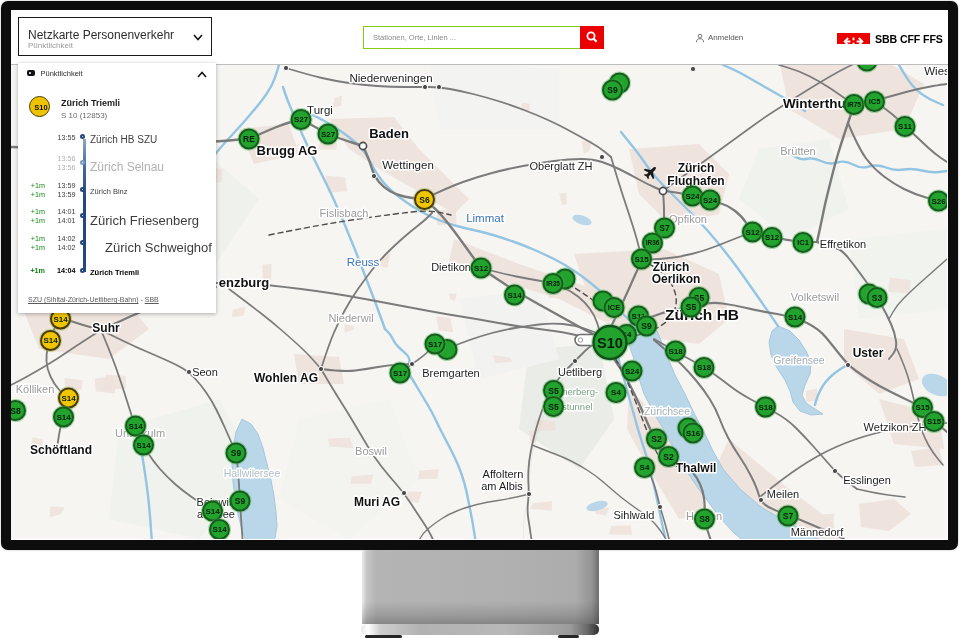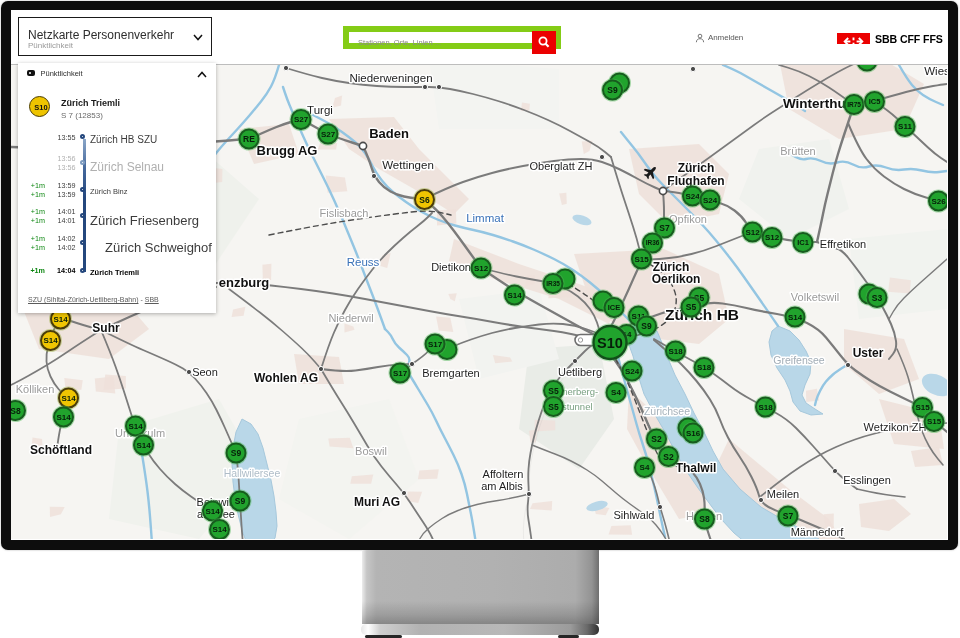--- a/index.html
+++ b/index.html
@@ -1,19 +1,19 @@
 <!DOCTYPE html>
 <html><head><meta charset="utf-8"><title>p</title><style>
 *{margin:0;padding:0;box-sizing:border-box}
 body{width:960px;height:638px;background:#fff;font-family:"Liberation Sans",sans-serif;overflow:hidden;position:relative}
 .bezel{position:absolute;left:1px;top:1px;width:957px;height:549px;background:#0d0d0d;border-radius:7px;box-shadow:0 0 2px rgba(0,0,0,.35)}
 .screen{position:absolute;left:11px;top:10px;width:937px;height:530px;background:#fff;overflow:hidden}
 .maparea{position:absolute;left:0;top:55px;width:937px;height:475px}
 .header{position:absolute;left:0;top:0;width:937px;height:55px;background:#fff;border-bottom:1px solid #bdbdbd}
-.search{position:absolute;left:332px;top:16px;width:218px;height:23px;border:6px solid #84cc16;background:#fff}
+.search{position:absolute;left:352px;top:16px;width:241px;height:23px;border:1px solid #84cc16;background:#fff}
 .search .ph{position:absolute;left:9px;top:6px;font-size:7.5px;color:#8a8a8a}
 .sbtn{position:absolute;right:-1px;top:-1px;width:24px;height:23px;background:#eb0000}
 .hitem{position:absolute;top:0;height:55px;display:flex;align-items:center;font-size:8px;color:#585858;letter-spacing:-0.1px}
 .dropdown{position:absolute;left:7px;top:7px;width:194px;height:39px;border:1px solid #1a1a1a;background:#fff;z-index:5}
 .panel{position:absolute;left:7px;top:53px;width:198px;height:250px;background:#fff;box-shadow:0 1px 4px rgba(0,0,0,.3);z-index:4}
 .tline{position:absolute;left:64.5px;top:75.5px;width:3px;height:133.5px;background:linear-gradient(180deg,#8aa6c8 0%,#45689c 22%,#24477d 45%,#24477d 100%)}
 </style></head>
 <body>
 <div class="bezel"></div>
 <div class="screen">
@@ -581,21 +581,21 @@
   <div class="panel">
     <div style="position:absolute;left:9px;top:6.5px;width:8px;height:6px;background:#111;border-radius:2px"></div>
     <div style="position:absolute;left:11px;top:8.5px;width:2px;height:2px;background:#fff;border-radius:50%"></div>
     <div style="position:absolute;left:22.5px;top:6px;font-size:7.5px;color:#2e2e2e">Pünktlichkeit</div>
     <svg width="10" height="7" viewBox="0 0 10 7" style="position:absolute;right:9px;top:8px">
         <path d="M1 6 L5 1.5 L9 6" fill="none" stroke="#111" stroke-width="1.5"></path>
       </svg>
     <div style="position:absolute;left:11px;top:32.5px;width:21px;height:21px;border-radius:50%;background:#eec400;border:1.6px solid #4a3c00"></div>
     <div style="position:absolute;left:11px;top:32.5px;width:24px;height:24px;line-height:24px;text-align:center;font-size:7.5px;font-weight:bold;color:#111">S10</div>
     <div style="position:absolute;left:43px;top:34.5px;font-size:9px;font-weight:bold;color:#1a1a1a">Zürich Triemli</div>
-    <div style="position:absolute;left:43px;top:48px;font-size:8px;color:#6a6a6a">S 7 (12853)</div>
+    <div style="position:absolute;left:43px;top:48px;font-size:8px;color:#6a6a6a">S 10 (12853)</div>
     <div class="tline"></div>
     <div style="position:absolute;right:140.5px;top:69.5px;font-size:7.2px;line-height:9px;color:#3c3c3c;text-align:left;font-weight:normal">13:55</div>
       <div style="position:absolute;left:61.6px;top:71.1px;width:5px;height:5px;border-radius:50%;background:#fff;border:2px solid #24477d;z-index:2"></div>
       <div style="position:absolute;left:72px;top:71.0px;font-size:10px;color:#3c3c3c;font-weight:normal;white-space:nowrap">Zürich HB SZU</div>
       <div style="position:absolute;right:140.5px;top:90.5px;font-size:7.2px;line-height:9px;color:#b0b0b0;text-align:right;font-weight:normal">13:56<br>13:56</div>
       <div style="position:absolute;left:61.6px;top:96.6px;width:5px;height:5px;border-radius:50%;background:#fff;border:2px solid #7f9cc0;z-index:2"></div>
       <div style="position:absolute;left:72px;top:96.5px;font-size:12px;color:#b0b0b0;font-weight:normal;white-space:nowrap">Zürich Selnau</div>
       <div style="position:absolute;right:171px;top:117.5px;font-size:7.2px;line-height:9px;color:#0e8712;text-align:right;font-weight:normal">+1m<br>+1m</div>
       <div style="position:absolute;right:140.5px;top:117.5px;font-size:7.2px;line-height:9px;color:#3c3c3c;text-align:right;font-weight:normal">13:59<br>13:59</div>
       <div style="position:absolute;left:61.6px;top:123.6px;width:5px;height:5px;border-radius:50%;background:#fff;border:2px solid #24477d;z-index:2"></div>

